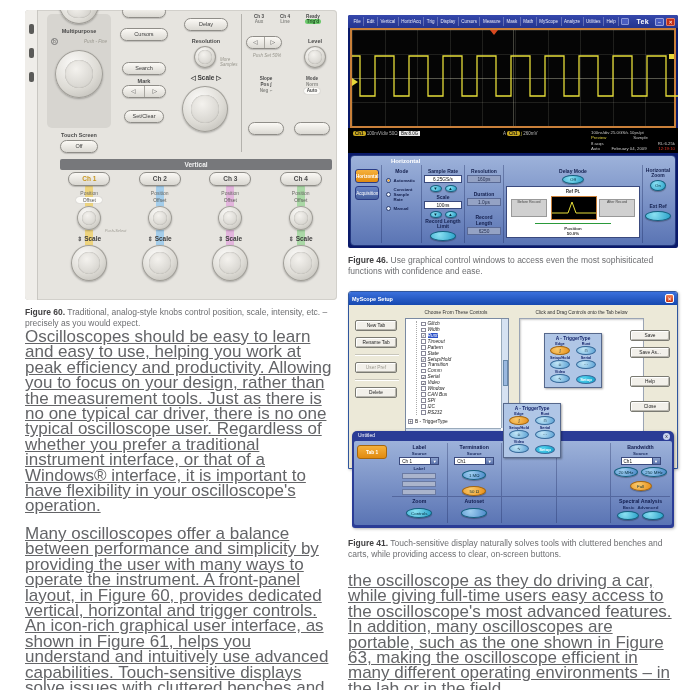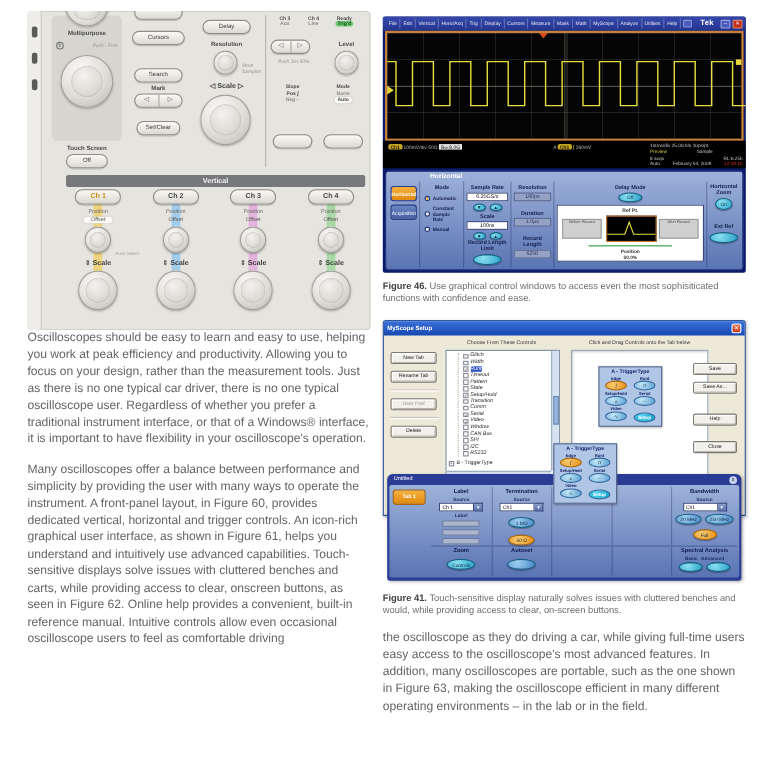--- a/index.html
+++ b/index.html
@@ -5,21 +5,21 @@
   * { margin:0; padding:0; box-sizing:border-box; }
   html,body { background:#ffffff; }
   body { font-family:"Liberation Sans", sans-serif; }
   .page { position:relative; width:691px; height:690px; overflow:hidden; background:#fff; }
   .col-left  { position:absolute; left:25px; top:10px; width:312px; }
   .col-right { position:absolute; left:348px; top:15px; width:330px; }
 
   
   .caption { font-size:8.5px; line-height:11px; color:#6d6e71; margin-top:7px; }
   .caption .capb { font-weight:bold; color:#414042; }
-  .body-text { font-size:11px; line-height:15.4px; color:#636467; }
+  .body-text { font-size:17px; line-height:15.4px; color:#636467;text-decoration:underline; }
   h1.ease { font-size:17.5px; font-weight:400; color:#3f4041; margin:21px 0 12px 0; }
 
   
   .panel-photo { position:relative; width:312px; height:290px; background:#e6e4df; border-radius:4px; overflow:hidden; box-shadow:inset 0 0 0 1px #d2d0cb; }
   .panel-edge { position:absolute; left:0; top:0; width:13px; height:100%; background:#efedE9; border-right:1px solid #c9c7c2; }
   .panel-edge .slot { width:5px; height:10px; background:#5a5a58; border-radius:2px; margin:14px auto 0 auto; }
   .panel-main { position:absolute; left:13px; top:0; width:299px; height:100%; }
   .mp-zone { position:absolute; left:9px; top:4px; width:64px; height:114px; background:#d7d5d0; border-radius:5px; }
   .knob { border-radius:50%; background:radial-gradient(circle at 38% 30%, #fbfaf8, #dddbd5 55%, #b5b3ad); box-shadow:inset 0 0 0 1px #a09e98, 0 1px 2px rgba(0,0,0,.28); position:relative; }
   .knob::after { content:''; position:absolute; inset:20%; border-radius:50%; background:radial-gradient(circle at 40% 32%, #f4f2ee, #ceccC6); box-shadow:inset 0 0 1px #8f8d88; }
@@ -276,20 +276,21 @@
               <div class="chan-pos">Position</div>
               <div class="chan-off">Offset</div>
               <div class="knob knob-sm"></div>
               <div class="chan-scale"><span class="updown">⇕</span> Scale</div>
               <div class="knob knob-lg"></div>
             </div>
           </div>
       </div>
     </div>
 
+    <div class="caption"><span class="capb">Figure 60.</span><span> Traditional, analog-style knobs control position, scale, intensity, etc. – precisely as you would expect.</span></div>
 
 
     <p class="body-text" style="margin-bottom:12px;">Oscilloscopes should be easy to learn and easy to use, helping you work at peak efficiency and productivity. Allowing you to focus on your design, rather than the measurement tools. Just as there is no one typical car driver, there is no one typical oscilloscope user. Regardless of whether you prefer a traditional instrument interface, or that of a Windows® interface, it is important to have flexibility in your oscilloscope's operation.</p>
     <p class="body-text">Many oscilloscopes offer a balance between performance and simplicity by providing the user with many ways to operate the instrument. A front-panel layout, in Figure 60, provides dedicated vertical, horizontal and trigger controls. An icon-rich graphical user interface, as shown in Figure 61, helps you understand and intuitively use advanced capabilities. Touch-sensitive displays solve issues with cluttered benches and carts, while providing access to clear, onscreen buttons, as seen in Figure 62. Online help provides a convenient, built-in reference manual. Intuitive controls allow even occasional oscilloscope users to feel as comfortable driving</p>
   </div>
 
   <div class="col-right">
 
     <div class="scope">
       <div class="menubar">
@@ -655,17 +656,17 @@
               <div class="oval-row" style="margin-top:1px;">
                 <div class="oval-btn teal" style="width:22px;height:9px;margin:0;"></div>
                 <div class="oval-btn teal" style="width:22px;height:9px;margin:0;"></div>
               </div>
             </div>
           </div>
         </div>
       </div>
     </div>
 
-    <div class="caption" style="margin-bottom:13px;"><span class="capb">Figure 41.</span><span> Touch-sensitive display naturally solves issues with cluttered benches and would, while providing access to clear, on-screen buttons.</span></div>
+    <div class="caption" style="margin-bottom:13px;"><span class="capb">Figure 41.</span><span> Touch-sensitive display naturally solves tools with cluttered benches and carts, while providing access to clear, on-screen buttons.</span></div>
 
     <p class="body-text">the oscilloscope as they do driving a car, while giving full-time users easy access to the oscilloscope's most advanced features. In addition, many oscilloscopes are portable, such as the one shown in Figure 63, making the oscilloscope efficient in many different operating environments – in the lab or in the field.</p>
   </div>
 </div>
 
 </body></html>

